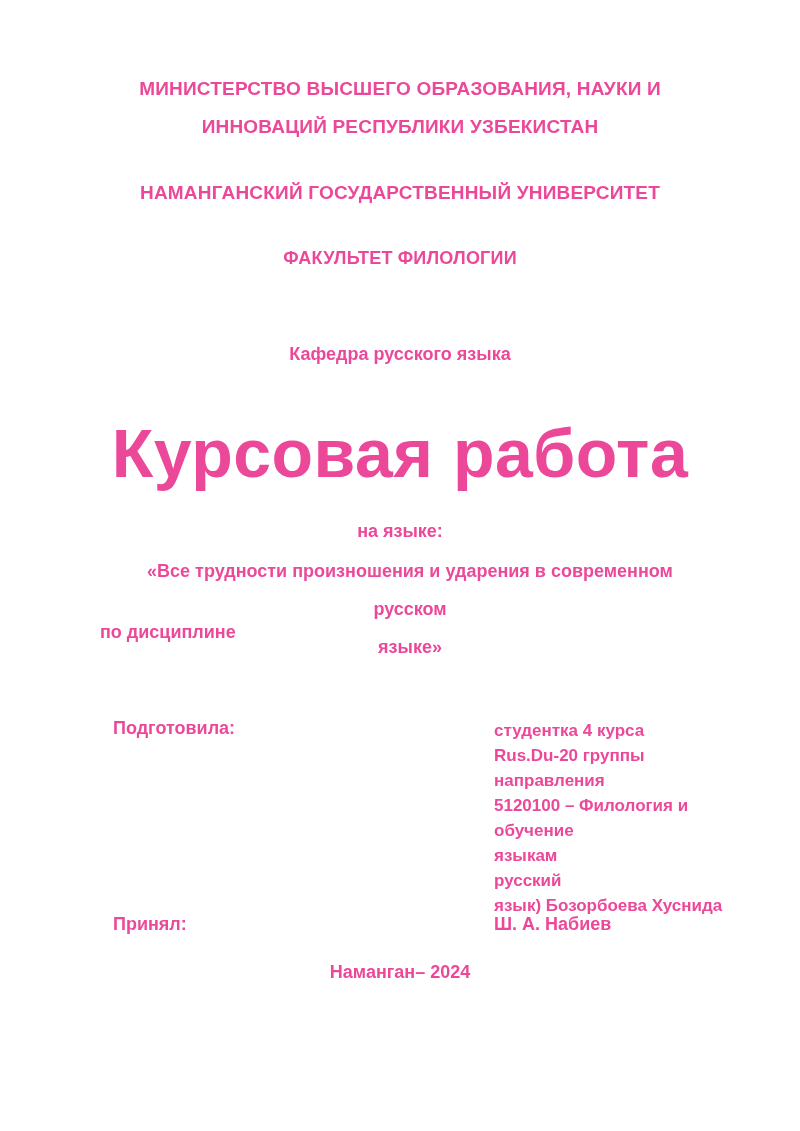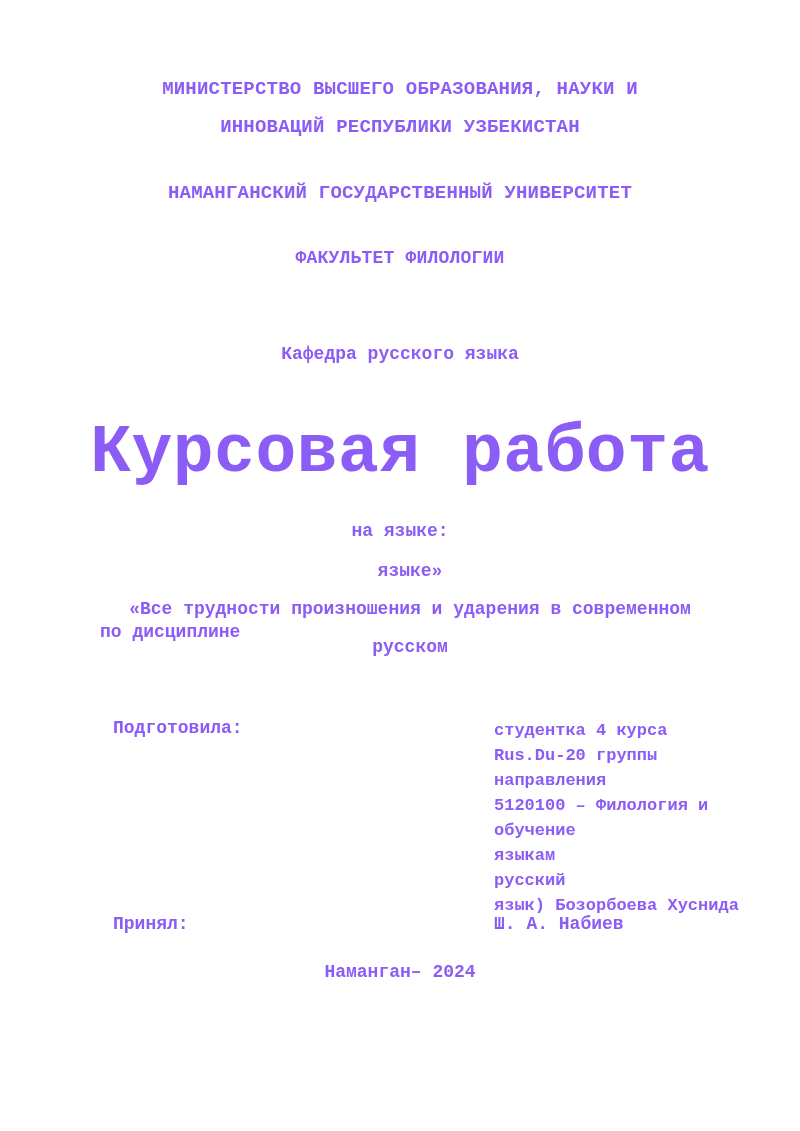--- a/index.html
+++ b/index.html
@@ -6,22 +6,22 @@
     margin: 0;
     padding: 0;
     background: #ffffff;
   }
   .page {
     position: relative;
     width: 800px;
     height: 1131px;
     margin: 0 auto;
     background: #ffffff;
-    color: #8b5cf6;
-    font-family: Liberation Mono, monospace;
+    color: #ec4899;
+    font-family: Liberation Sans, sans-serif;
     font-weight: bold;
     overflow: hidden;
   }
 
   .ministry {
     position: absolute;
     left: 100px;
     top: 70px;
     width: 600px;
     text-align: center;
@@ -168,22 +168,22 @@
 
   <div class="faculty">ФАКУЛЬТЕТ ФИЛОЛОГИИ</div>
 
   <div class="department">Кафедра русского языка</div>
 
   <div class="doc-title">Курсовая работа</div>
 
   <div class="topic-intro">на языке:</div>
 
   <div class="topic-text">
+    <div>«Все трудности произношения и ударения в современном русском</div>
     <div>языке»</div>
-    <div>«Все трудности произношения и ударения в современном русском</div>
   </div>
 
   <div class="discipline-intro">по дисциплине</div>
 
 
   <div class="prepared-label">Подготовила:</div>
 
   <div class="author-block">
     <div class="line">студентка 4 курса</div>
     <div class="line">Rus.Du-20 группы</div>

